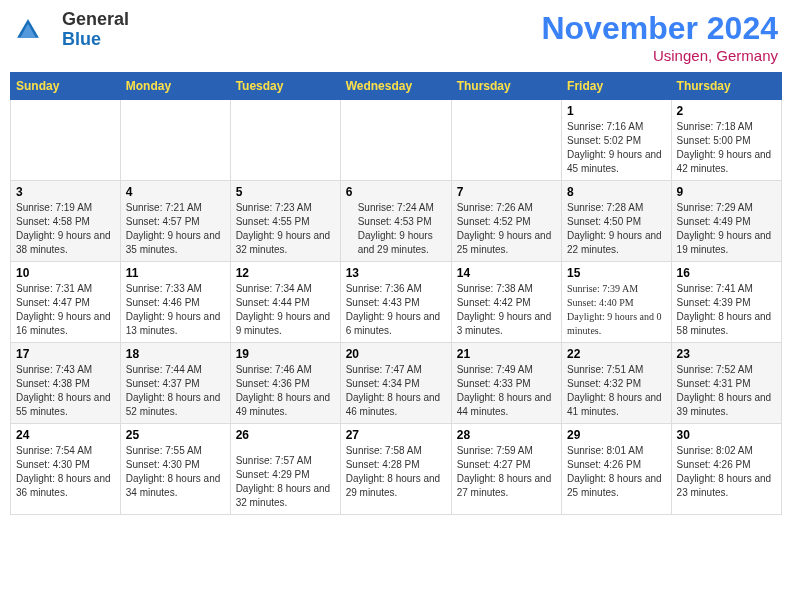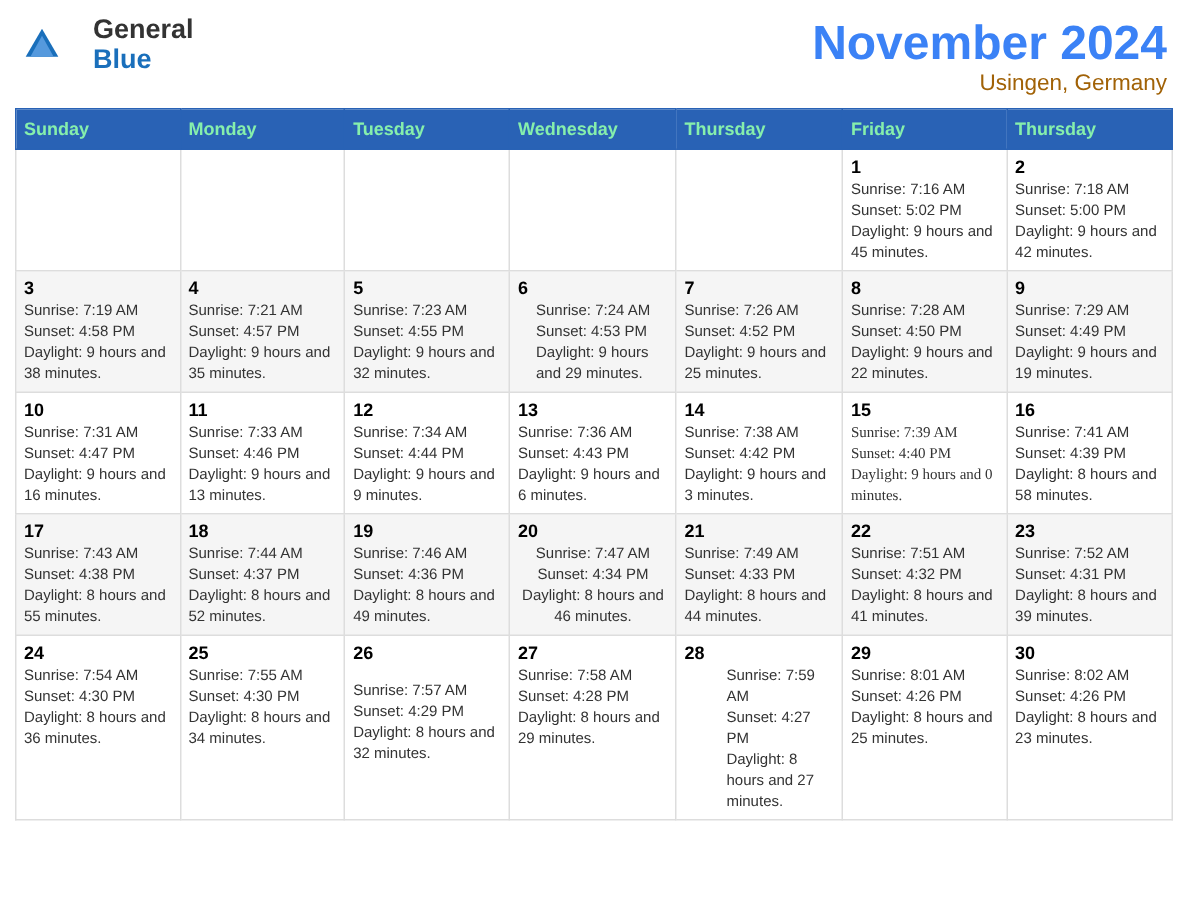--- a/index.html
+++ b/index.html
@@ -39,30 +39,30 @@
     .title-block {
       text-align: right;
     }
     .month-title {
       font-size: 32px;
       font-weight: bold;
       color: #3b82f6;
     }
     .location {
       font-size: 15px;
-      color: #a16207;
+      color: #be185d;
     }
     .calendar {
       width: 100%;
       border-collapse: collapse;
       font-size: 11px;
     }
     .calendar th {
       background-color: #2962b5;
-      color: #86efac;
+      color: #fde047;
       text-align: left;
       padding: 6px 5px;
       font-size: 12px;
       font-weight: bold;
       border: 1px solid #2962b5;
     }
     .calendar td {
       vertical-align: top;
       padding: 4px 5px;
       border: 1px solid #ddd;
@@ -244,21 +244,21 @@
 Daylight: 8 hours and 52 minutes.</div>
         </td>
         <td>
           <span class="day-number">19</span>
           <div class="day-info" style="white-space: pre-line;">Sunrise: 7:46 AM
 Sunset: 4:36 PM
 Daylight: 8 hours and 49 minutes.</div>
         </td>
         <td>
           <span class="day-number">20</span>
-          <div class="day-info" style="white-space: pre-line; text-align: center;">Sunrise: 7:47 AM
+          <div class="day-info" style="white-space: pre-line;">Sunrise: 7:47 AM
 Sunset: 4:34 PM
 Daylight: 8 hours and 46 minutes.</div>
         </td>
         <td>
           <span class="day-number">21</span>
           <div class="day-info" style="white-space: pre-line;">Sunrise: 7:49 AM
 Sunset: 4:33 PM
 Daylight: 8 hours and 44 minutes.</div>
         </td>
         <td>
@@ -294,21 +294,21 @@
 Daylight: 8 hours and 32 minutes.</div>
         </td>
         <td>
           <span class="day-number">27</span>
           <div class="day-info" style="white-space: pre-line;">Sunrise: 7:58 AM
 Sunset: 4:28 PM
 Daylight: 8 hours and 29 minutes.</div>
         </td>
         <td>
           <span class="day-number">28</span>
-          <div class="day-info" style="white-space: pre-line; margin-left: 28px;">Sunrise: 7:59 AM
+          <div class="day-info" style="white-space: pre-line;">Sunrise: 7:59 AM
 Sunset: 4:27 PM
 Daylight: 8 hours and 27 minutes.</div>
         </td>
         <td>
           <span class="day-number">29</span>
           <div class="day-info" style="white-space: pre-line;">Sunrise: 8:01 AM
 Sunset: 4:26 PM
 Daylight: 8 hours and 25 minutes.</div>
         </td>
         <td>

